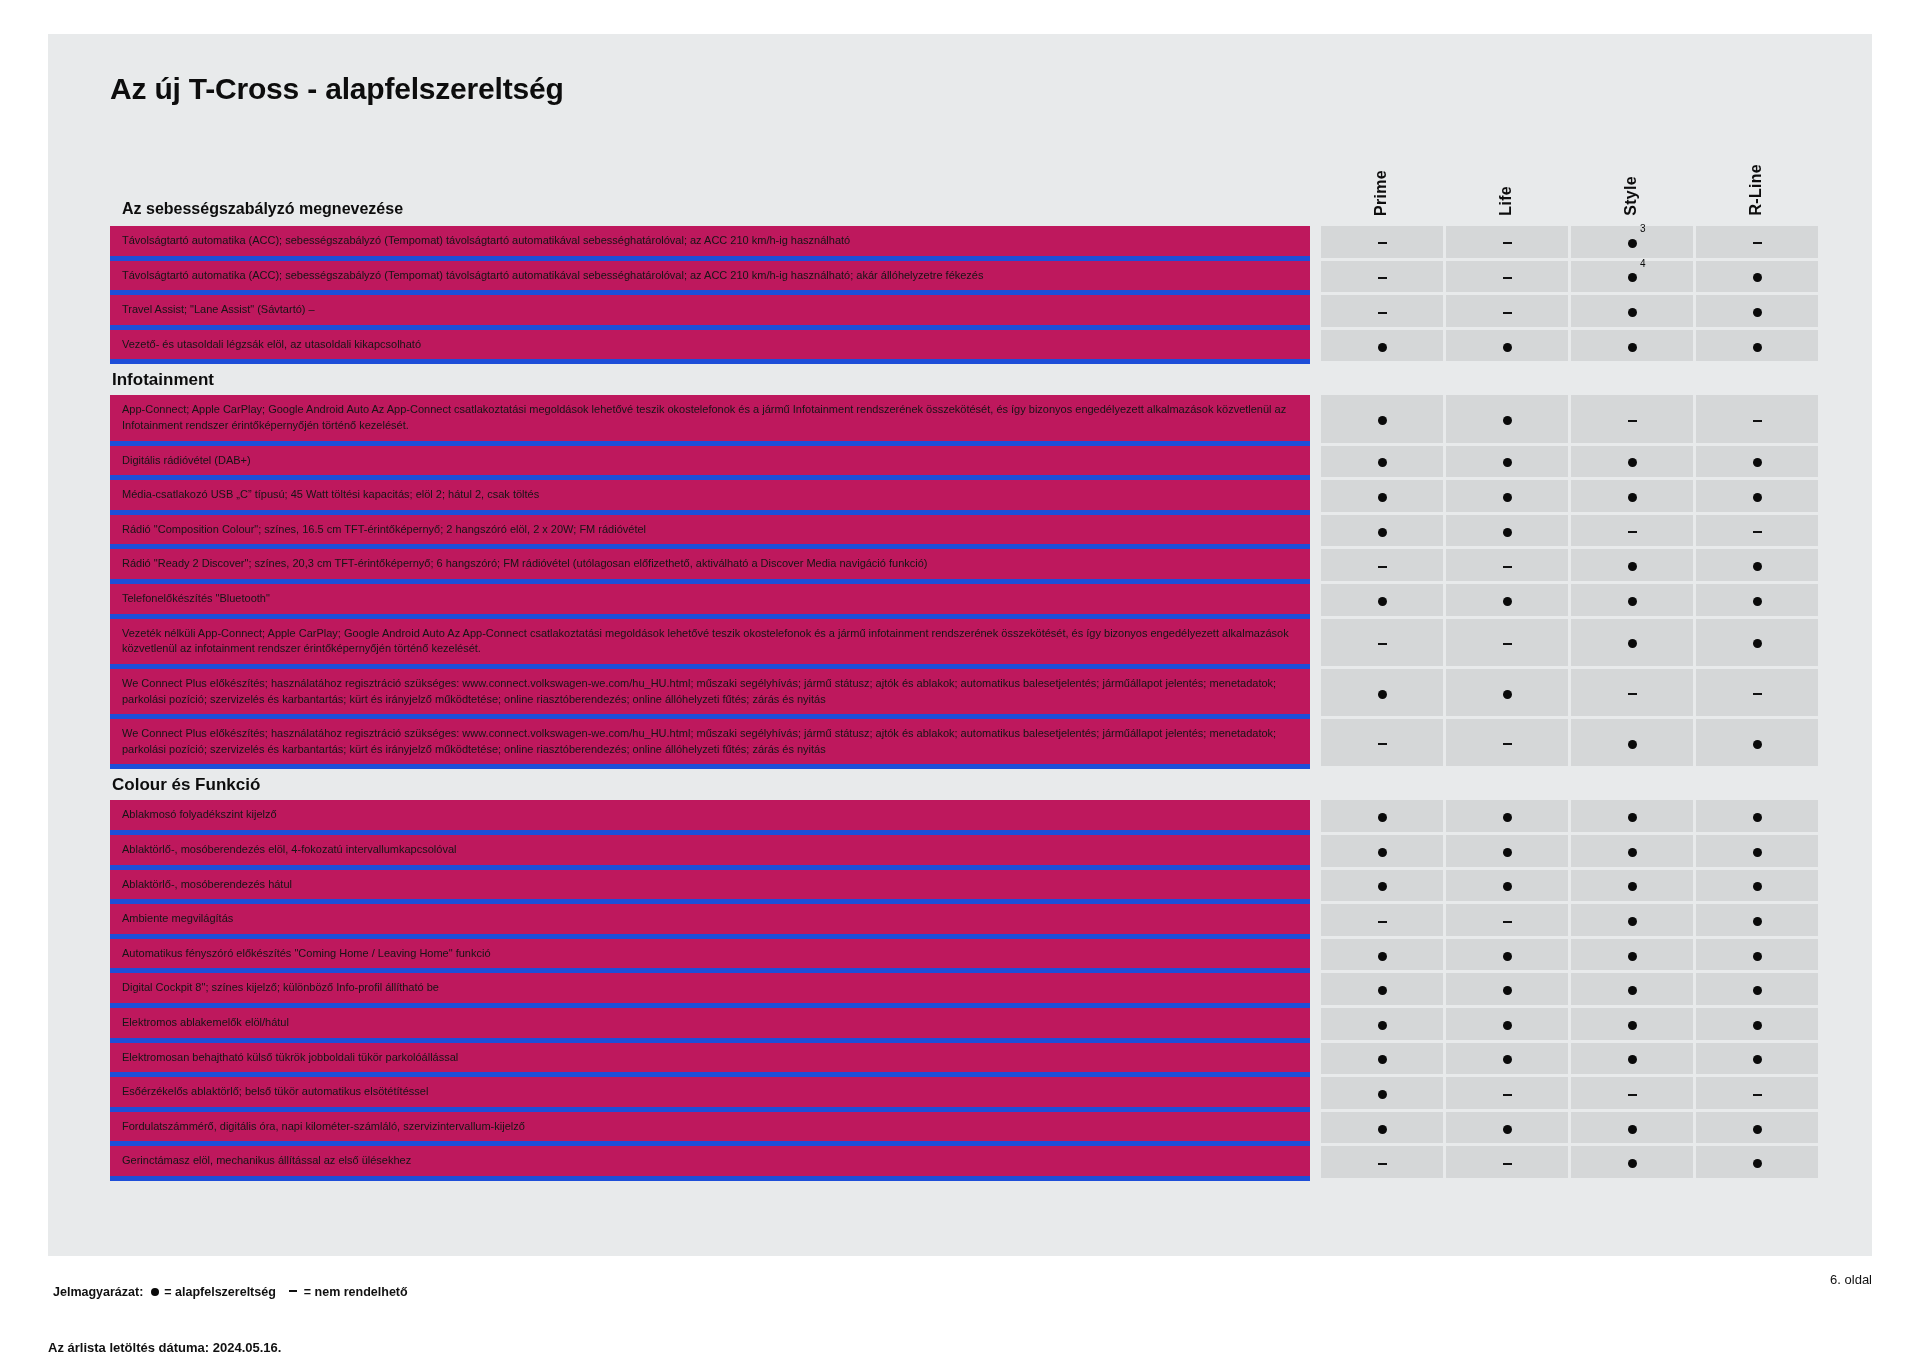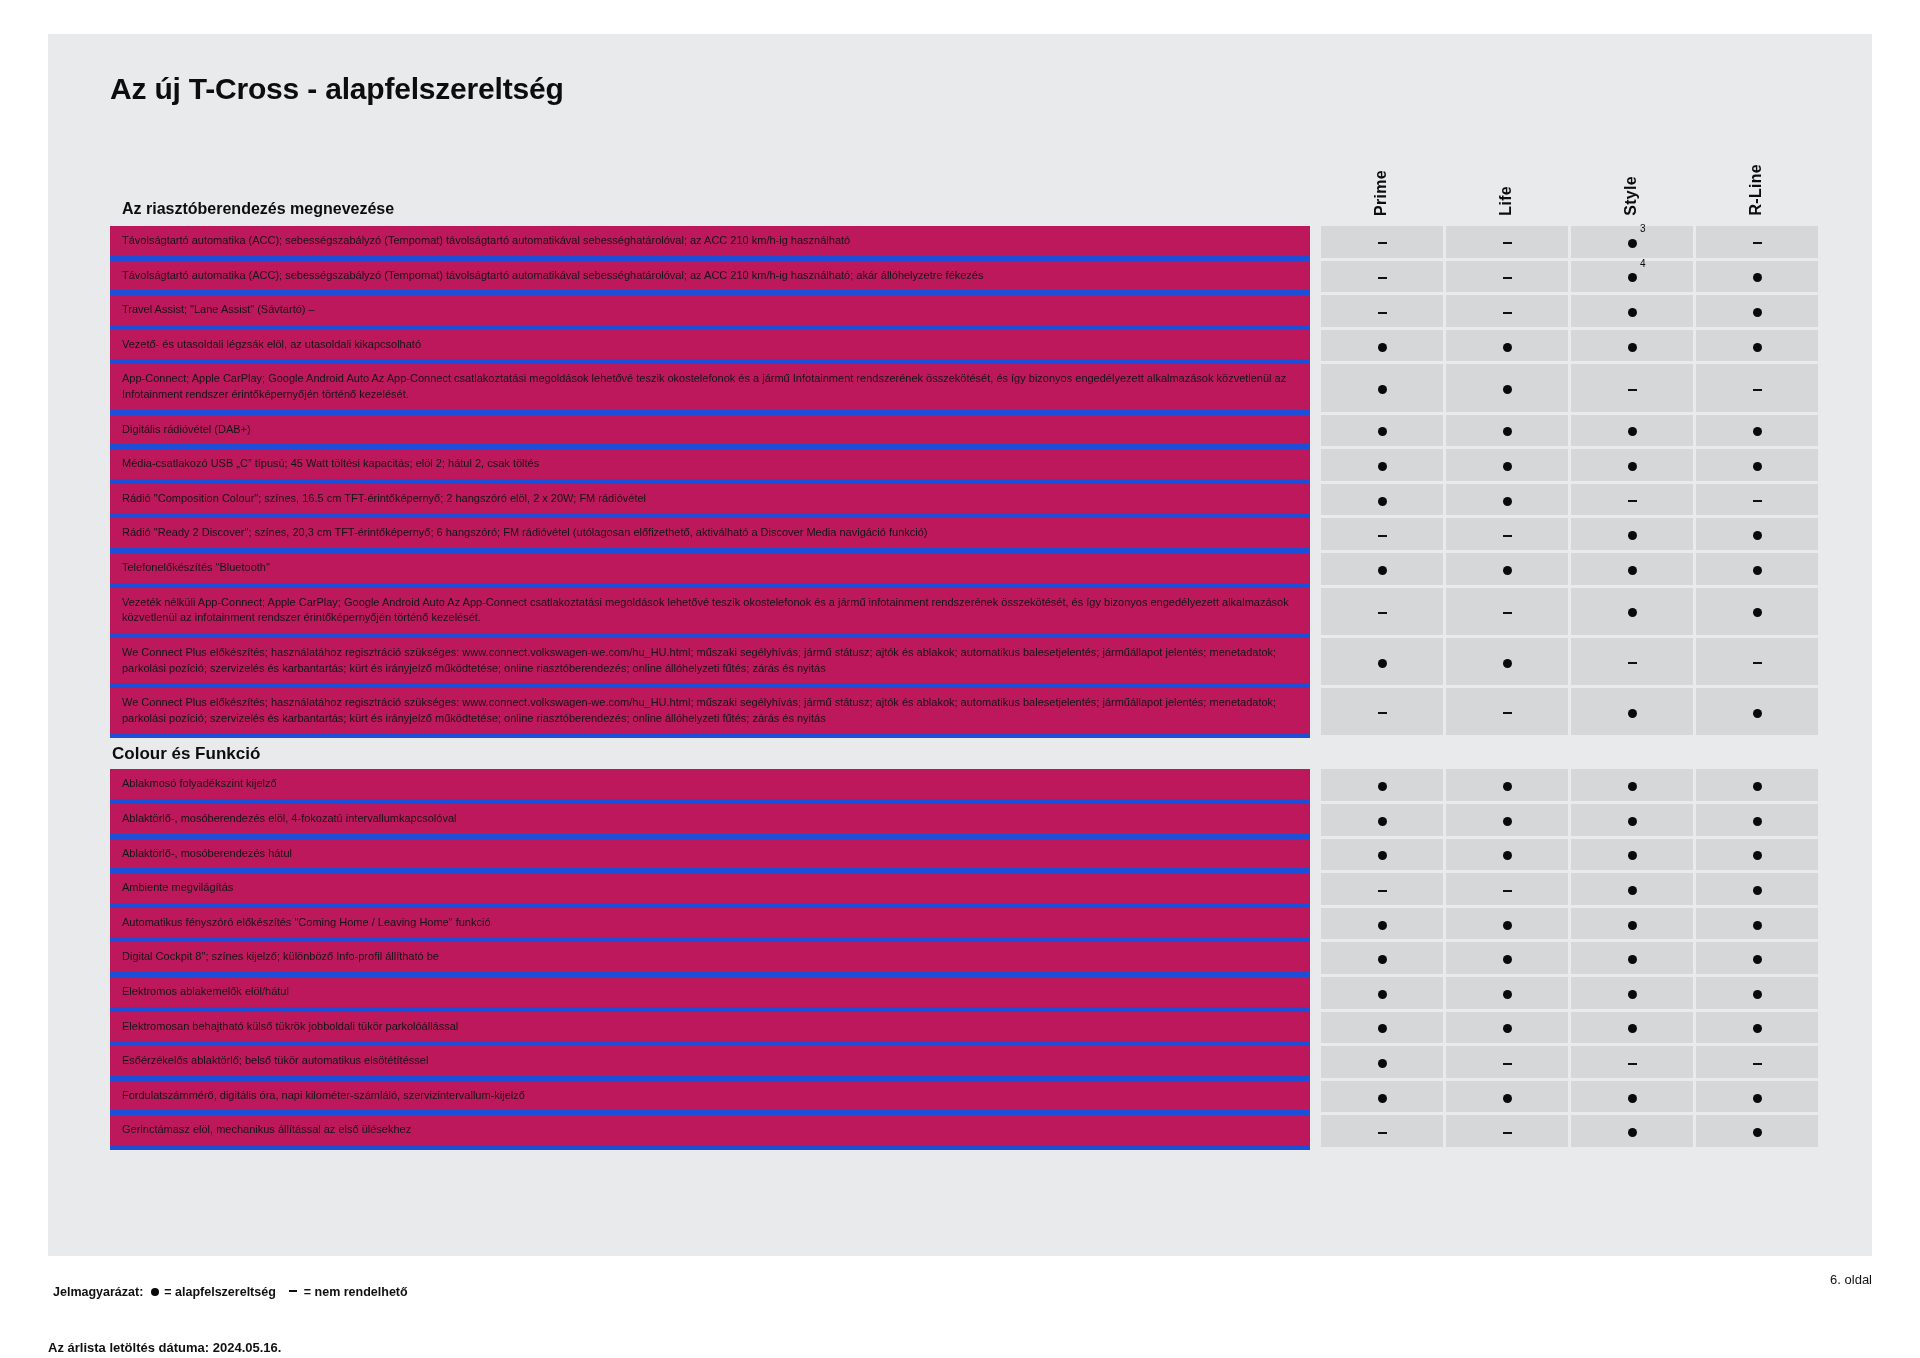--- a/index.html
+++ b/index.html
@@ -214,21 +214,21 @@
       <colgroup>
         <col class="c-desc">
         <col style="width:8px">
         <col class="c-mark">
         <col class="c-mark">
         <col class="c-mark">
         <col class="c-mark">
       </colgroup>
       <thead>
         <tr>
-          <th class="hdr-desc">Az riasztóberendezés megnevezése</th>
+          <th class="hdr-desc">Az sebességszabályzó megnevezése</th>
           <th class="gap"></th>
           <th class="hdr-mark">
             <span class="vert-label">Prime</span>
           </th>
           <th class="hdr-mark">
             <span class="vert-label">Life</span>
           </th>
           <th class="hdr-mark">
             <span class="vert-label">Style</span>
           </th>
@@ -264,20 +264,23 @@
           </tr>
           <tr>
             <td class="desc">Vezető- és utasoldali légzsák elöl, az utasoldali kikapcsolható</td>
             <td class="gap"></td>
             <td class="mark"><span class="dot-wrap"><span class="dot"></span></span></td>
             <td class="mark"><span class="dot-wrap"><span class="dot"></span></span></td>
             <td class="mark"><span class="dot-wrap"><span class="dot"></span></span></td>
             <td class="mark"><span class="dot-wrap"><span class="dot"></span></span></td>
           </tr>
           <tr>
+            <td class="section" colspan="6">Infotainment</td>
+          </tr>
+          <tr>
             <td class="desc">App-Connect; Apple CarPlay; Google Android Auto Az App-Connect csatlakoztatási megoldások lehetővé teszik okostelefonok és a jármű Infotainment rendszerének összekötését, és így bizonyos engedélyezett alkalmazások közvetlenül az Infotainment rendszer érintőképernyőjén történő kezelését.</td>
             <td class="gap"></td>
             <td class="mark"><span class="dot-wrap"><span class="dot"></span></span></td>
             <td class="mark"><span class="dot-wrap"><span class="dot"></span></span></td>
             <td class="mark"><span class="dash"></span></td>
             <td class="mark"><span class="dash"></span></td>
           </tr>
           <tr>
             <td class="desc">Digitális rádióvétel (DAB+)</td>
             <td class="gap"></td>

